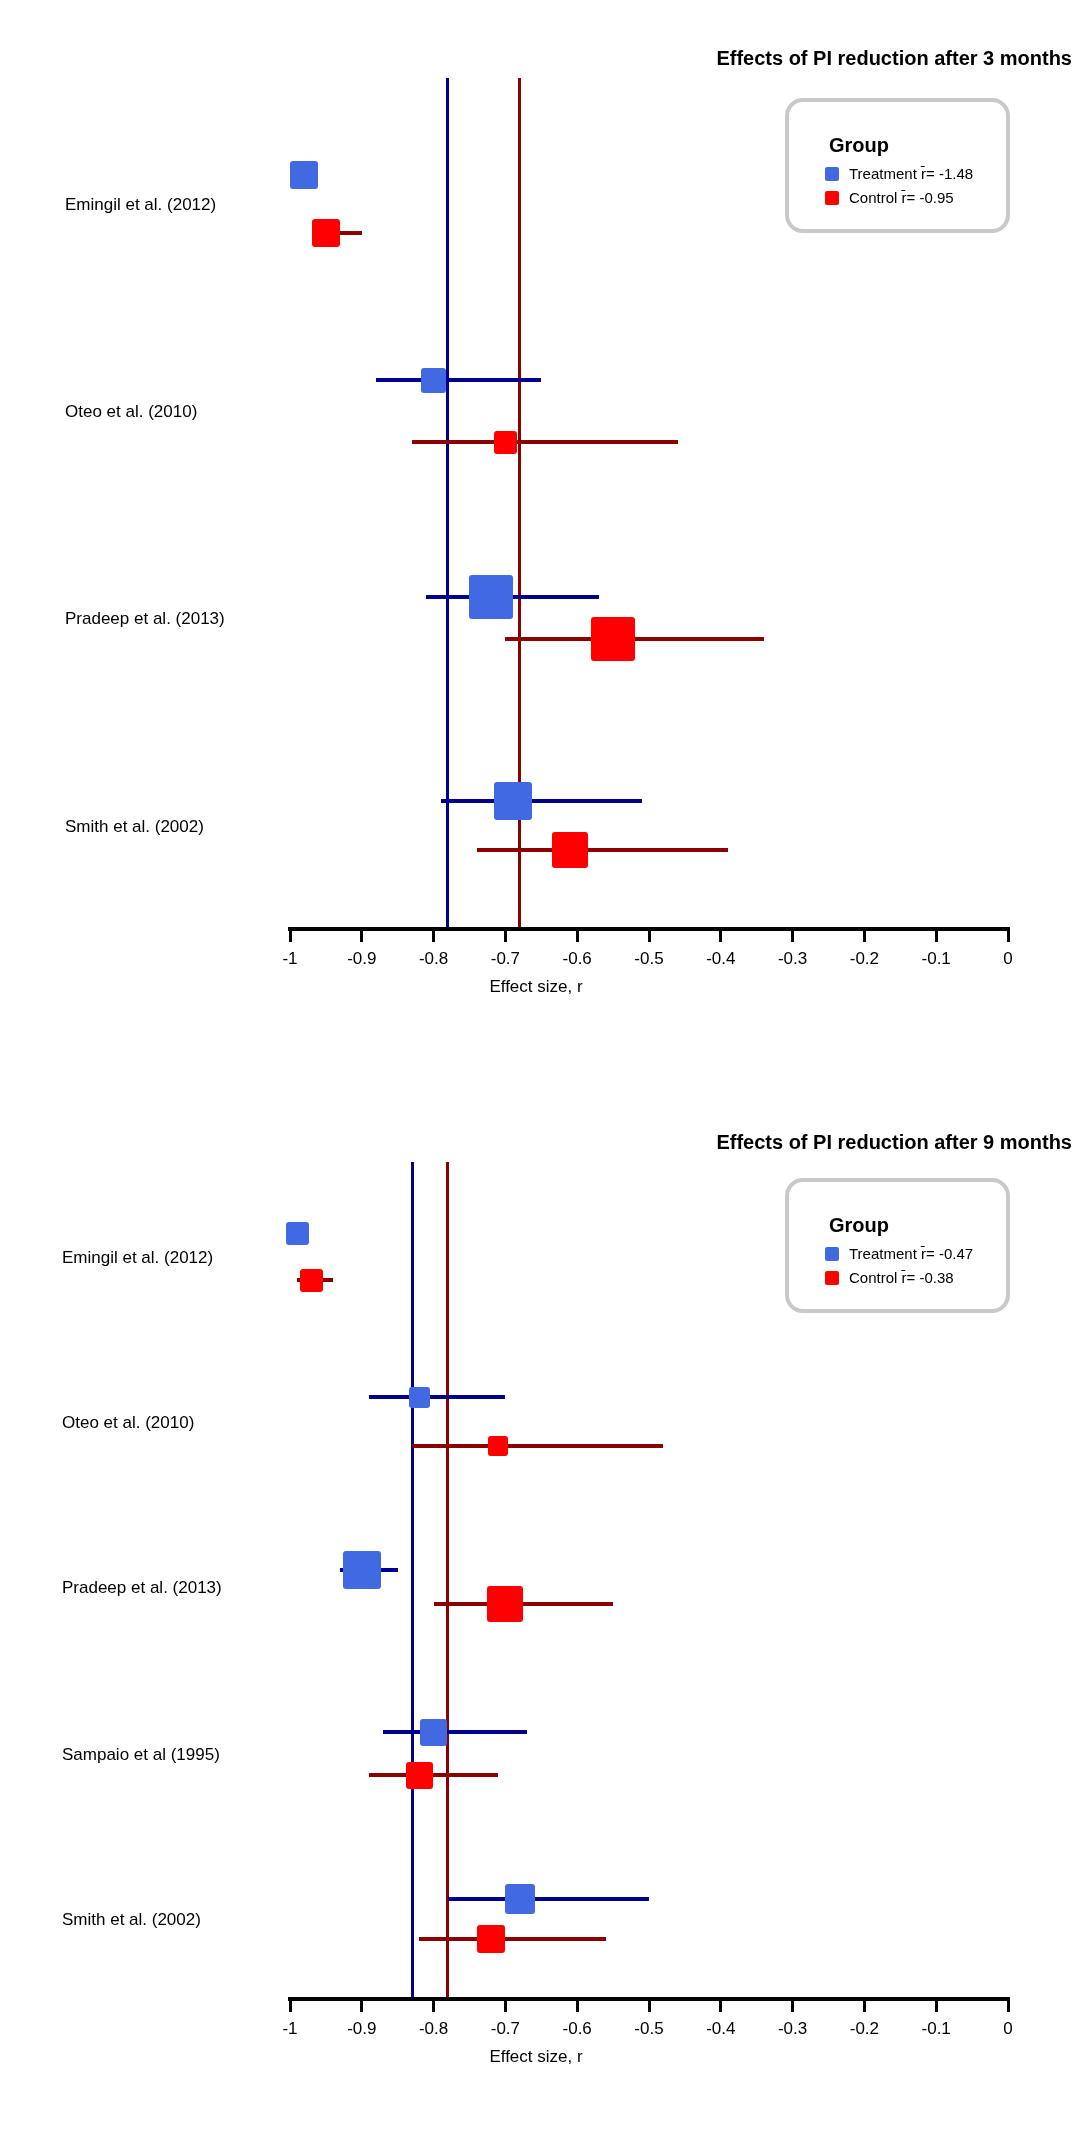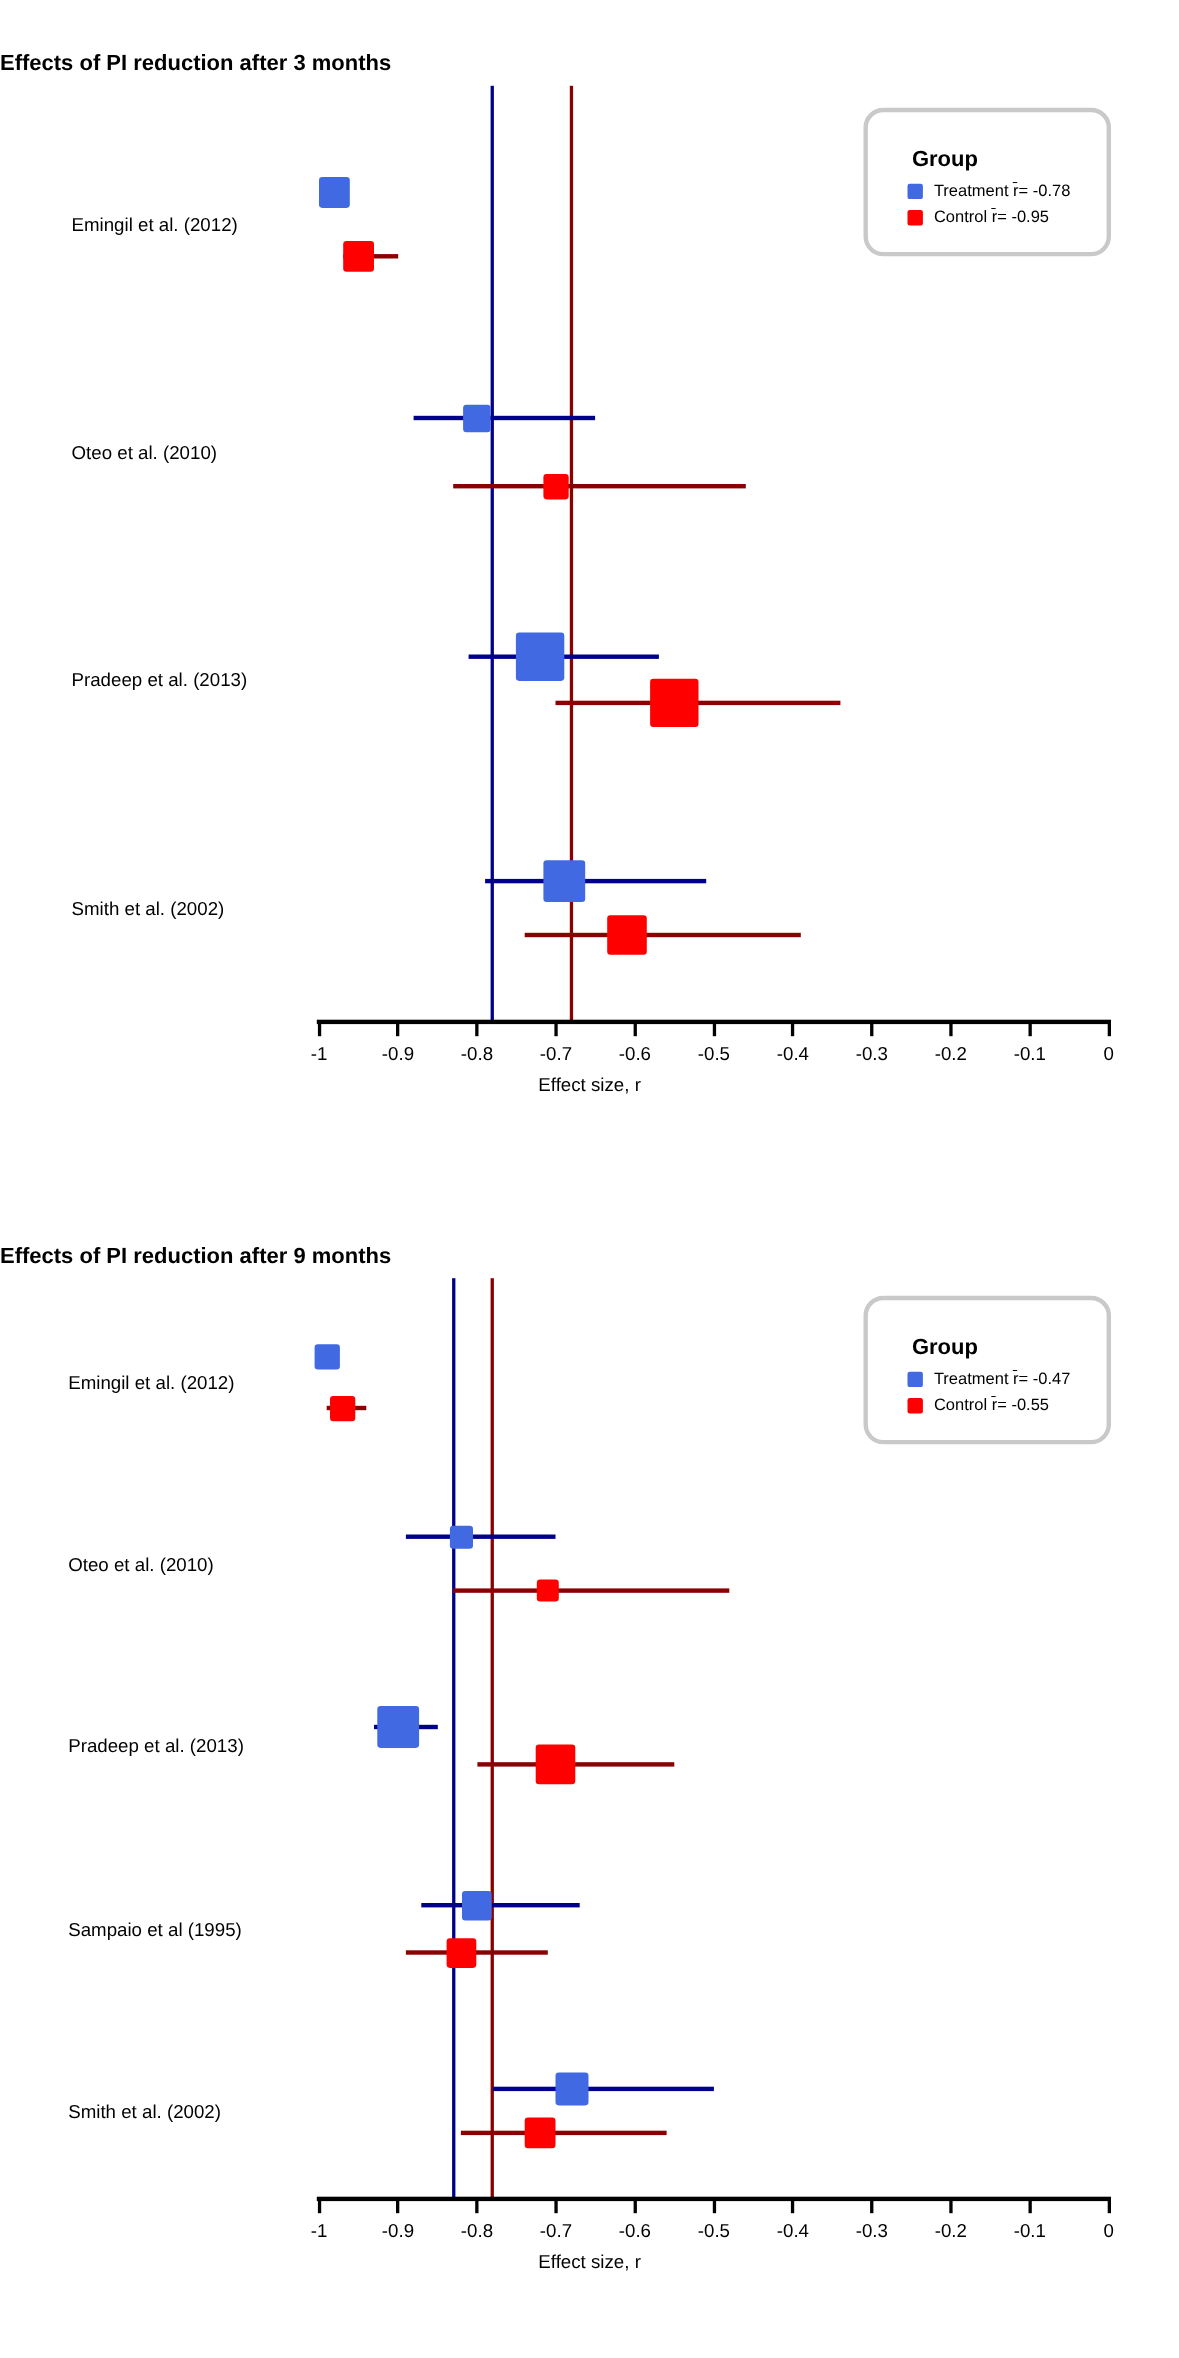--- a/index.html
+++ b/index.html
@@ -1,18 +1,18 @@
 <!DOCTYPE html>
 <html><head>
 <meta charset="utf-8">
 <style>
   html,body{margin:0;padding:0;background:#ffffff;}
   #figure{position:relative;width:1072px;height:2144px;background:#ffffff;overflow:hidden;
           font-family:"Liberation Sans",sans-serif;color:#000;}
-  .chart-title{position:absolute;left:0;width:1072px;text-align:left;
+  .chart-title{position:absolute;left:0;width:1072px;text-align:right;
                font-size:20px;font-weight:bold;margin:0;}
   .axis-xlabel{position:absolute;left:0;width:1072px;text-align:center;font-size:17px;}
   .legend{position:absolute;background:#ffffff;border:4px solid #c9c9c9;border-radius:18px;
           box-sizing:border-box;}
   .legend-title{font-size:20px;font-weight:bold;margin:32px 0 8px 40px;}
   .legend-entry{display:flex;align-items:center;margin:0 0 7px 36px;}
   .swatch{display:inline-block;width:14px;height:14px;border-radius:2px;margin-right:10px;flex:none;}
   .legend-label{font-size:15px;white-space:nowrap;}
 </style>
 </head>
@@ -20,41 +20,41 @@
 
 <div id="figure">
 
   <section>
     <h2 id="title-0" class="chart-title" style="top: 47px;">Effects of PI reduction after 3 months</h2>
     <div id="xlab-0" class="axis-xlabel" style="top: 977px;">Effect size, r</div>
     <div id="legend-0" class="legend" style="left: 785px; top: 98px; width: 225px; height: 135px;">
       <div class="legend-title">Group</div>
       <div class="legend-entry">
         <span id="sw-0-0" class="swatch" style="background: rgb(65, 105, 225);"></span>
-        <span class="legend-label">Treatment r̄= -0.78</span>
+        <span class="legend-label">Treatment r̄= -1.48</span>
       </div>
       <div class="legend-entry">
         <span id="sw-0-1" class="swatch" style="background: rgb(255, 0, 0);"></span>
         <span class="legend-label">Control r̄= -0.95</span>
       </div>
     </div>
   </section>
 
   <section>
     <h2 id="title-1" class="chart-title" style="top: 1131px;">Effects of PI reduction after 9 months</h2>
     <div id="xlab-1" class="axis-xlabel" style="top: 2047px;">Effect size, r</div>
     <div id="legend-1" class="legend" style="left: 785px; top: 1178px; width: 225px; height: 135px;">
       <div class="legend-title">Group</div>
       <div class="legend-entry">
         <span id="sw-1-0" class="swatch" style="background: rgb(65, 105, 225);"></span>
         <span class="legend-label">Treatment r̄= -0.47</span>
       </div>
       <div class="legend-entry">
         <span id="sw-1-1" class="swatch" style="background: rgb(255, 0, 0);"></span>
-        <span class="legend-label">Control r̄= -0.55</span>
+        <span class="legend-label">Control r̄= -0.38</span>
       </div>
     </div>
   </section>
 
 <div style="position: absolute; left: 446.46px; top: 78px; width: 3px; height: 851px; background: rgb(0, 0, 139); z-index: 1;"></div>
     <div style="position: absolute; left: 518.26px; top: 78px; width: 3px; height: 851px; background: rgb(139, 0, 0); z-index: 1;"></div>
     <div style="position: absolute; left: 65px; top: 195px; font-size: 17px; white-space: nowrap;">Emingil et al. (2012)</div>
     <div style="position: absolute; left: 290.36px; top: 161px; width: 28px; height: 28px; background: rgb(65, 105, 225); border-radius: 3px; z-index: 3;"></div>
     <div style="position: absolute; left: 311.54px; top: 231px; width: 50.26px; height: 4px; background: rgb(139, 0, 0); z-index: 2;"></div>
     <div style="position: absolute; left: 311.9px; top: 219px; width: 28px; height: 28px; background: rgb(255, 0, 0); border-radius: 3px; z-index: 3;"></div>

